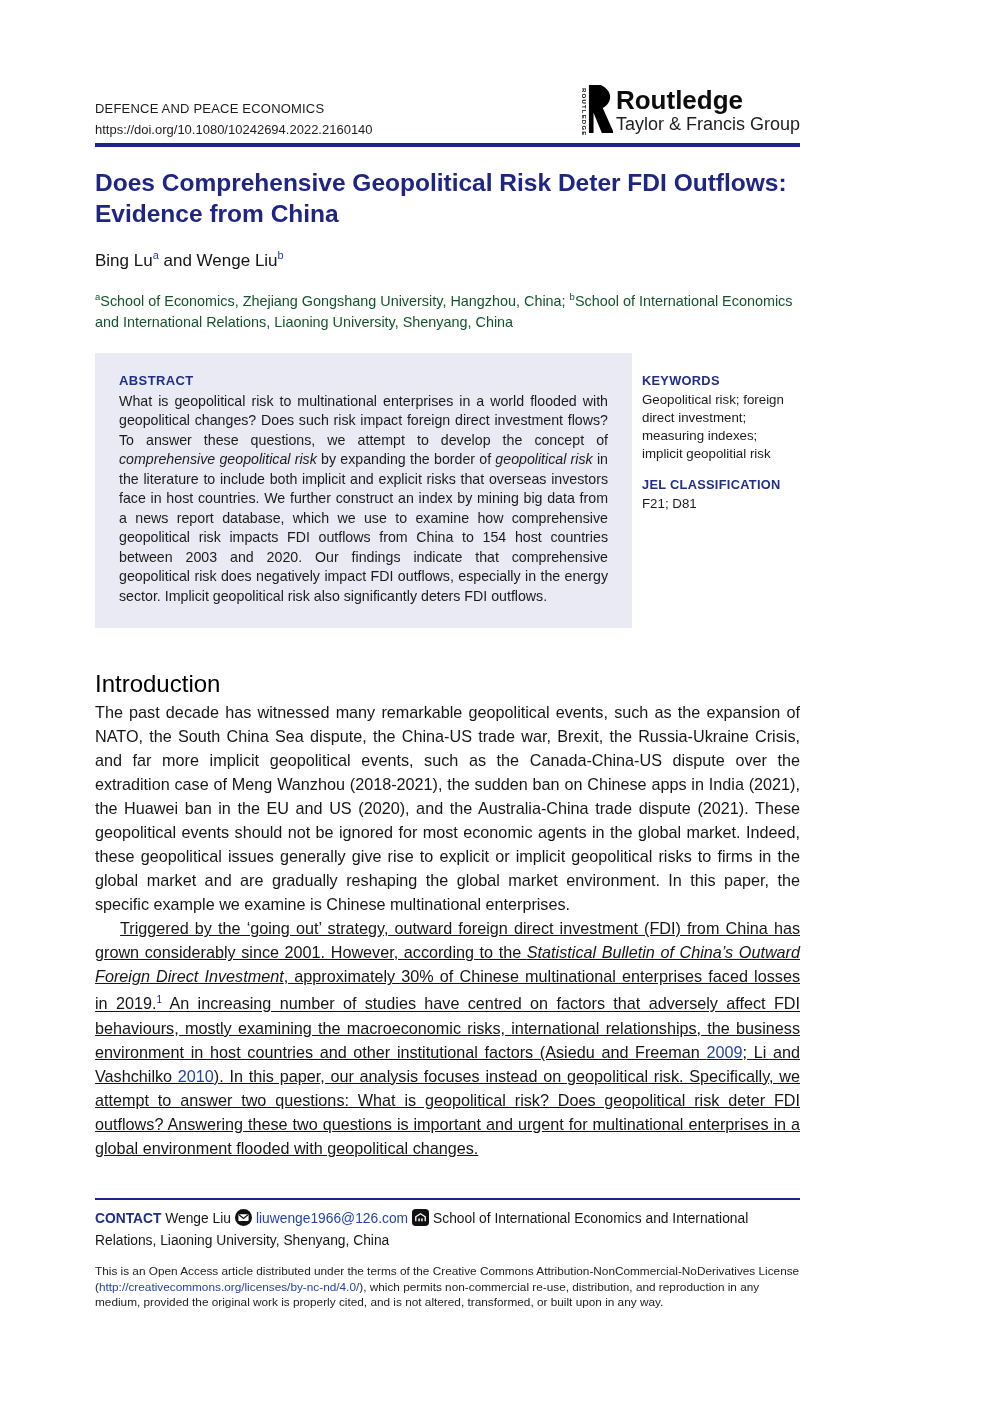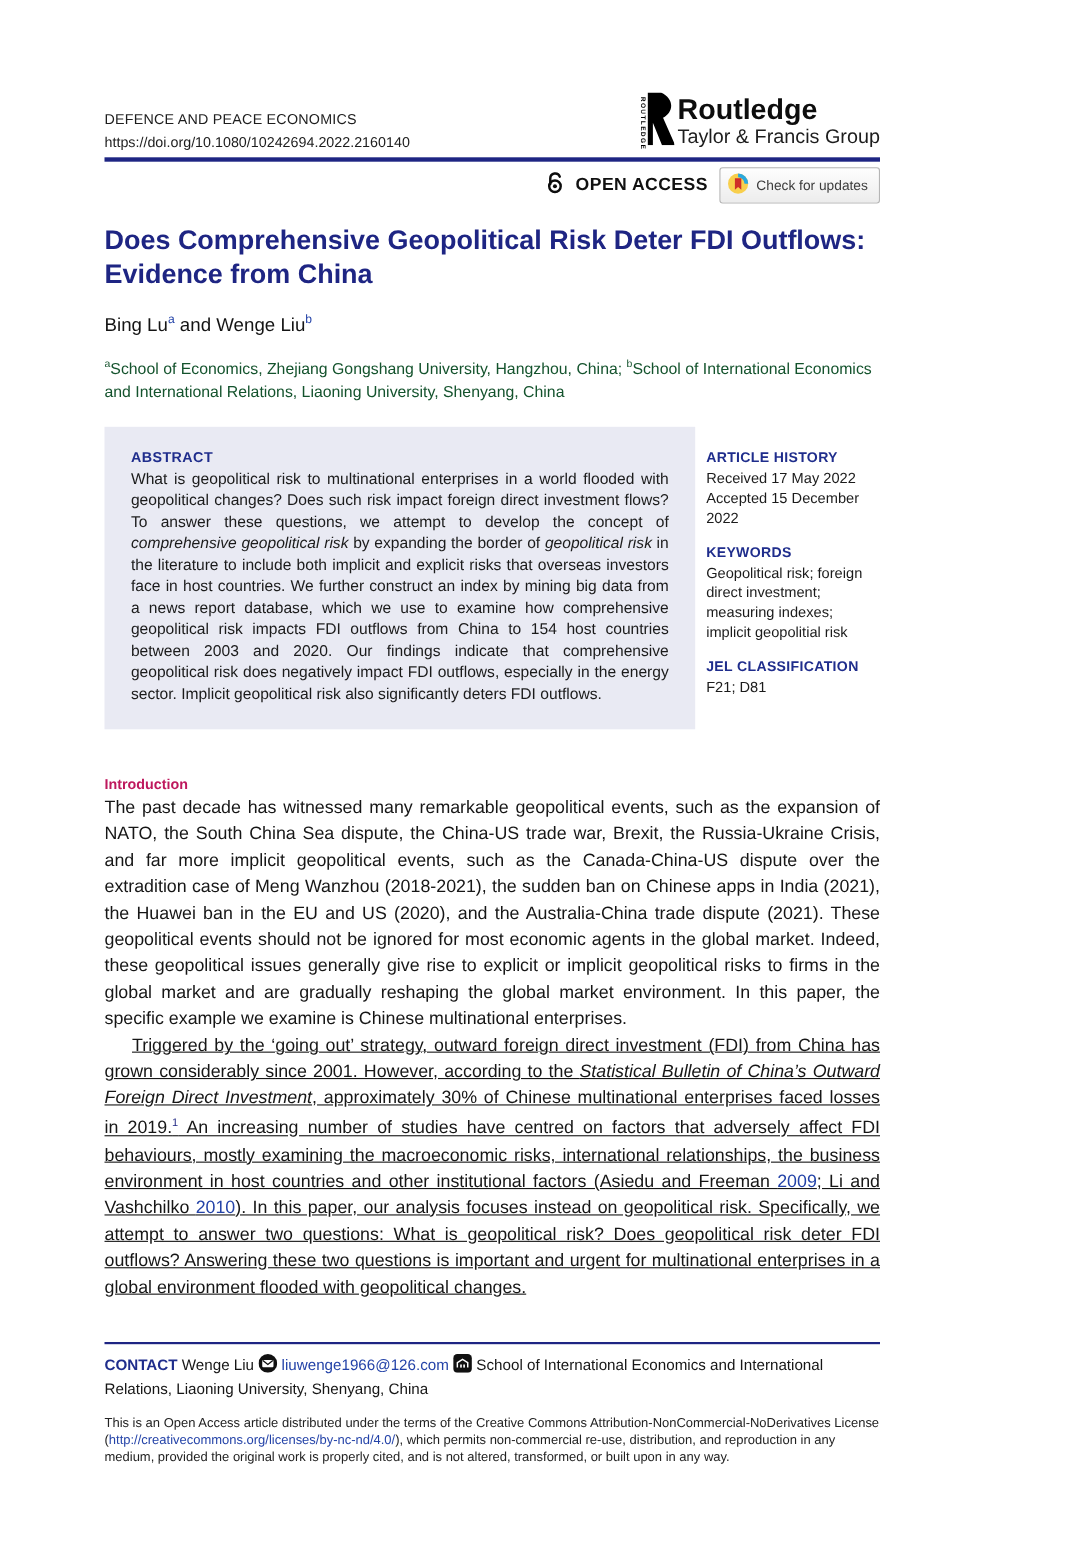--- a/index.html
+++ b/index.html
@@ -38,21 +38,21 @@
   .abs-row{display:flex;margin-top:20px;}
   .abs-box{width:605px;box-sizing:border-box;background:#e9eaf3;padding:20px 24px 22px;}
   .abs-label{font-size:13px;font-weight:bold;color:#1f2d8c;letter-spacing:.4px;}
   .abs-text{margin-top:4px;font-size:14.2px;line-height:19.5px;text-align:justify;color:#1b1b1b;}
   .sidebar{width:180px;margin-left:10px;box-sizing:border-box;padding-top:20px;}
   .sb-label{font-size:12.8px;font-weight:bold;color:#1f2d8c;letter-spacing:.3px;}
   .sb-text{font-size:13.3px;line-height:18px;margin-top:3px;color:#1b1b1b;}
   .sb-block{margin-bottom:14px;}
 
   
-  .intro-h{margin:42px 0 0;font-size:13px;font-weight:bold;color:#be185d;}
+  .intro-h{margin:42px 0 0;font-size:24px;font-weight:normal;color:#000000;}
   .body-p{margin:2px 0 0;font-size:16.2px;line-height:24px;text-align:justify;color:#161616;}
   .body-p.indent{margin-top:0;text-indent:25px;text-decoration:underline;}
   .ital{font-style:italic;}
   .cite{color:#2443a8;}
   sup.fn{color:#1e2583;font-size:10px;}
 
   
   .footer-rule{height:2.5px;background:#1e2583;margin-top:38px;}
   .contact{margin-top:9px;font-size:13.8px;line-height:19px;color:#161616;}
   .contact-label{font-weight:bold;color:#1f2d8c;}
@@ -81,58 +81,33 @@
       </span>
       <div class="pub-names">
         <div class="pub-name">Routledge</div>
         <div class="pub-group">Taylor &amp; Francis Group</div>
       </div>
     </div>
   </header>
 
   <div class="rule-thick"></div>
 
-  <div class="access-row">
-    <span>
-      <svg width="17" height="22" viewBox="0 0 26 32">
-        <circle cx="13" cy="21" r="8" fill="none" stroke="#0d0d0d" stroke-width="3.4"></circle>
-        <circle cx="13" cy="21" r="2.8" fill="#0d0d0d"></circle>
-        <path d="M6.5 18 V10 a6.8 6.8 0 0 1 13.2 -2.2" fill="none" stroke="#0d0d0d" stroke-width="3.4" stroke-linecap="round"></path>
-      </svg>
-    </span>
-    <span class="oa-text">OPEN ACCESS</span>
-    <button class="check-btn">
-      <span>
-        <svg width="20" height="20" viewBox="0 0 24 24">
-          <circle cx="12" cy="12" r="11" fill="#f8cf4c"></circle>
-          <path d="M12 1 a11 11 0 0 1 11 11 l-4 0 a7 7 0 0 0 -7 -7 z" fill="#29a8df"></path>
-          <path d="M8.5 6 h7 v12.5 l-3.5 -3 l-3.5 3 z" fill="#cf2e28"></path>
-        </svg>
-      </span>
-      <span>Check for updates</span>
-    </button>
-  </div>
 
   <h1 class="title">Does Comprehensive Geopolitical Risk Deter FDI Outflows: Evidence from China</h1>
 
   <div class="authors"><span>Bing Lu</span><sup>a</sup><span> and </span><span>Wenge Liu</span><sup>b</sup></div>
 
   <div class="affils"><sup>a</sup><span>School of Economics, Zhejiang Gongshang University, Hangzhou, China; </span><sup>b</sup><span>School of International Economics and International Relations, Liaoning University, Shenyang, China</span></div>
 
   <div class="abs-row">
     <div class="abs-box">
       <div class="abs-label">ABSTRACT</div>
       <div class="abs-text"><span>What is geopolitical risk to multinational enterprises in a world flooded with geopolitical changes? Does such risk impact foreign direct investment flows? To answer these questions, we attempt to develop the concept of </span><span class="ital">comprehensive geopolitical risk</span><span> by expanding the border of </span><span class="ital">geopolitical risk</span><span> in the literature to include both implicit and explicit risks that overseas investors face in host countries. We further construct an index by mining big data from a news report database, which we use to examine how comprehensive geopolitical risk impacts FDI outflows from China to 154 host countries between 2003 and 2020. Our findings indicate that comprehensive geopolitical risk does negatively impact FDI outflows, especially in the energy sector. Implicit geopolitical risk also significantly deters FDI outflows.</span></div>
     </div>
     <aside class="sidebar">
-      <div class="sb-block">
-        <div class="sb-label">ARTICLE HISTORY</div>
-        <div class="sb-text">Received 17 May 2022</div>
-        <div class="sb-text" style="margin-top:0">Accepted 15 December 2022</div>
-      </div>
       <div class="sb-block">
         <div class="sb-label">KEYWORDS</div>
         <div class="sb-text">Geopolitical risk; foreign direct investment; measuring indexes; implicit geopolitial risk</div>
       </div>
       <div class="sb-block">
         <div class="sb-label">JEL CLASSIFICATION</div>
         <div class="sb-text">F21; D81</div>
       </div>
     </aside>
   </div>

